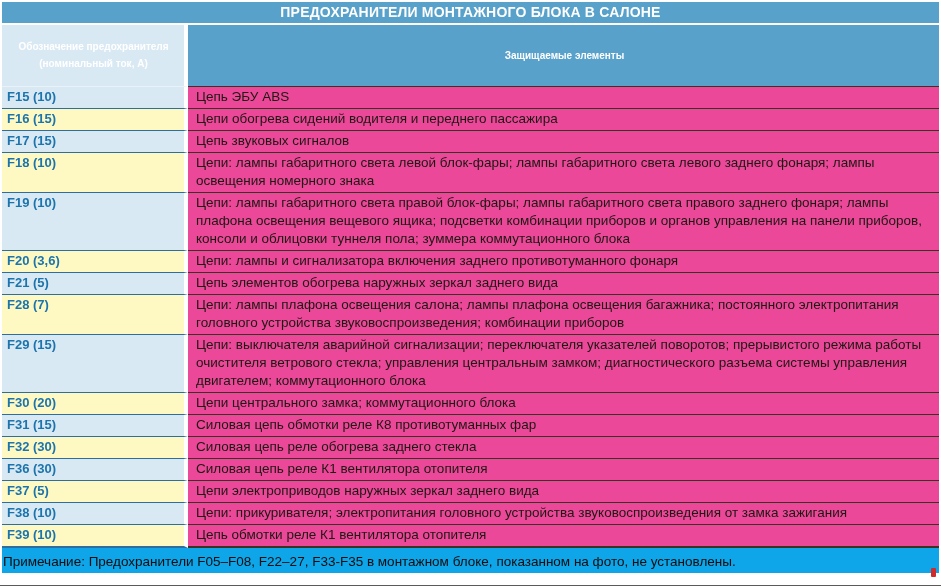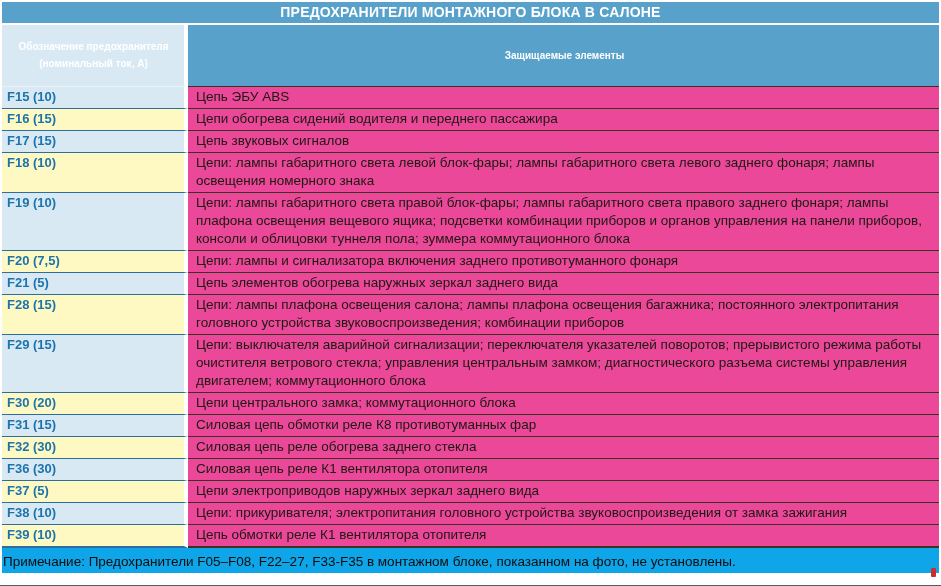--- a/index.html
+++ b/index.html
@@ -63,29 +63,29 @@
         </div>
         <div class="row alt">
           <div class="cell fuse-cell">F18 (10)</div>
           <div class="cell el-cell">Цепи: лампы габаритного света левой блок-фары; лампы габаритного света левого заднего фонаря; лампы освещения номерного знака</div>
         </div>
         <div class="row">
           <div class="cell fuse-cell">F19 (10)</div>
           <div class="cell el-cell">Цепи: лампы габаритного света правой блок-фары; лампы габаритного света правого заднего фонаря; лампы плафона освещения вещевого ящика; подсветки комбинации приборов и органов управления на панели приборов, консоли и облицовки туннеля пола; зуммера коммутационного блока</div>
         </div>
         <div class="row alt">
-          <div class="cell fuse-cell">F20 (7,5)</div>
+          <div class="cell fuse-cell">F20 (3,6)</div>
           <div class="cell el-cell">Цепи: лампы и сигнализатора включения заднего противотуманного фонаря</div>
         </div>
         <div class="row">
           <div class="cell fuse-cell">F21 (5)</div>
           <div class="cell el-cell">Цепь элементов обогрева наружных зеркал заднего вида</div>
         </div>
         <div class="row alt">
-          <div class="cell fuse-cell">F28 (15)</div>
+          <div class="cell fuse-cell">F28 (7)</div>
           <div class="cell el-cell">Цепи: лампы плафона освещения салона; лампы плафона освещения багажника; постоянного электропитания головного устройства звуковоспроизведения; комбинации приборов</div>
         </div>
         <div class="row">
           <div class="cell fuse-cell">F29 (15)</div>
           <div class="cell el-cell">Цепи: выключателя аварийной сигнализации; переключателя указателей поворотов; прерывистого режима работы очистителя ветрового стекла; управления центральным замком; диагностического разъема системы управления двигателем; коммутационного блока</div>
         </div>
         <div class="row alt">
           <div class="cell fuse-cell">F30 (20)</div>
           <div class="cell el-cell">Цепи центрального замка; коммутационного блока</div>
         </div>

